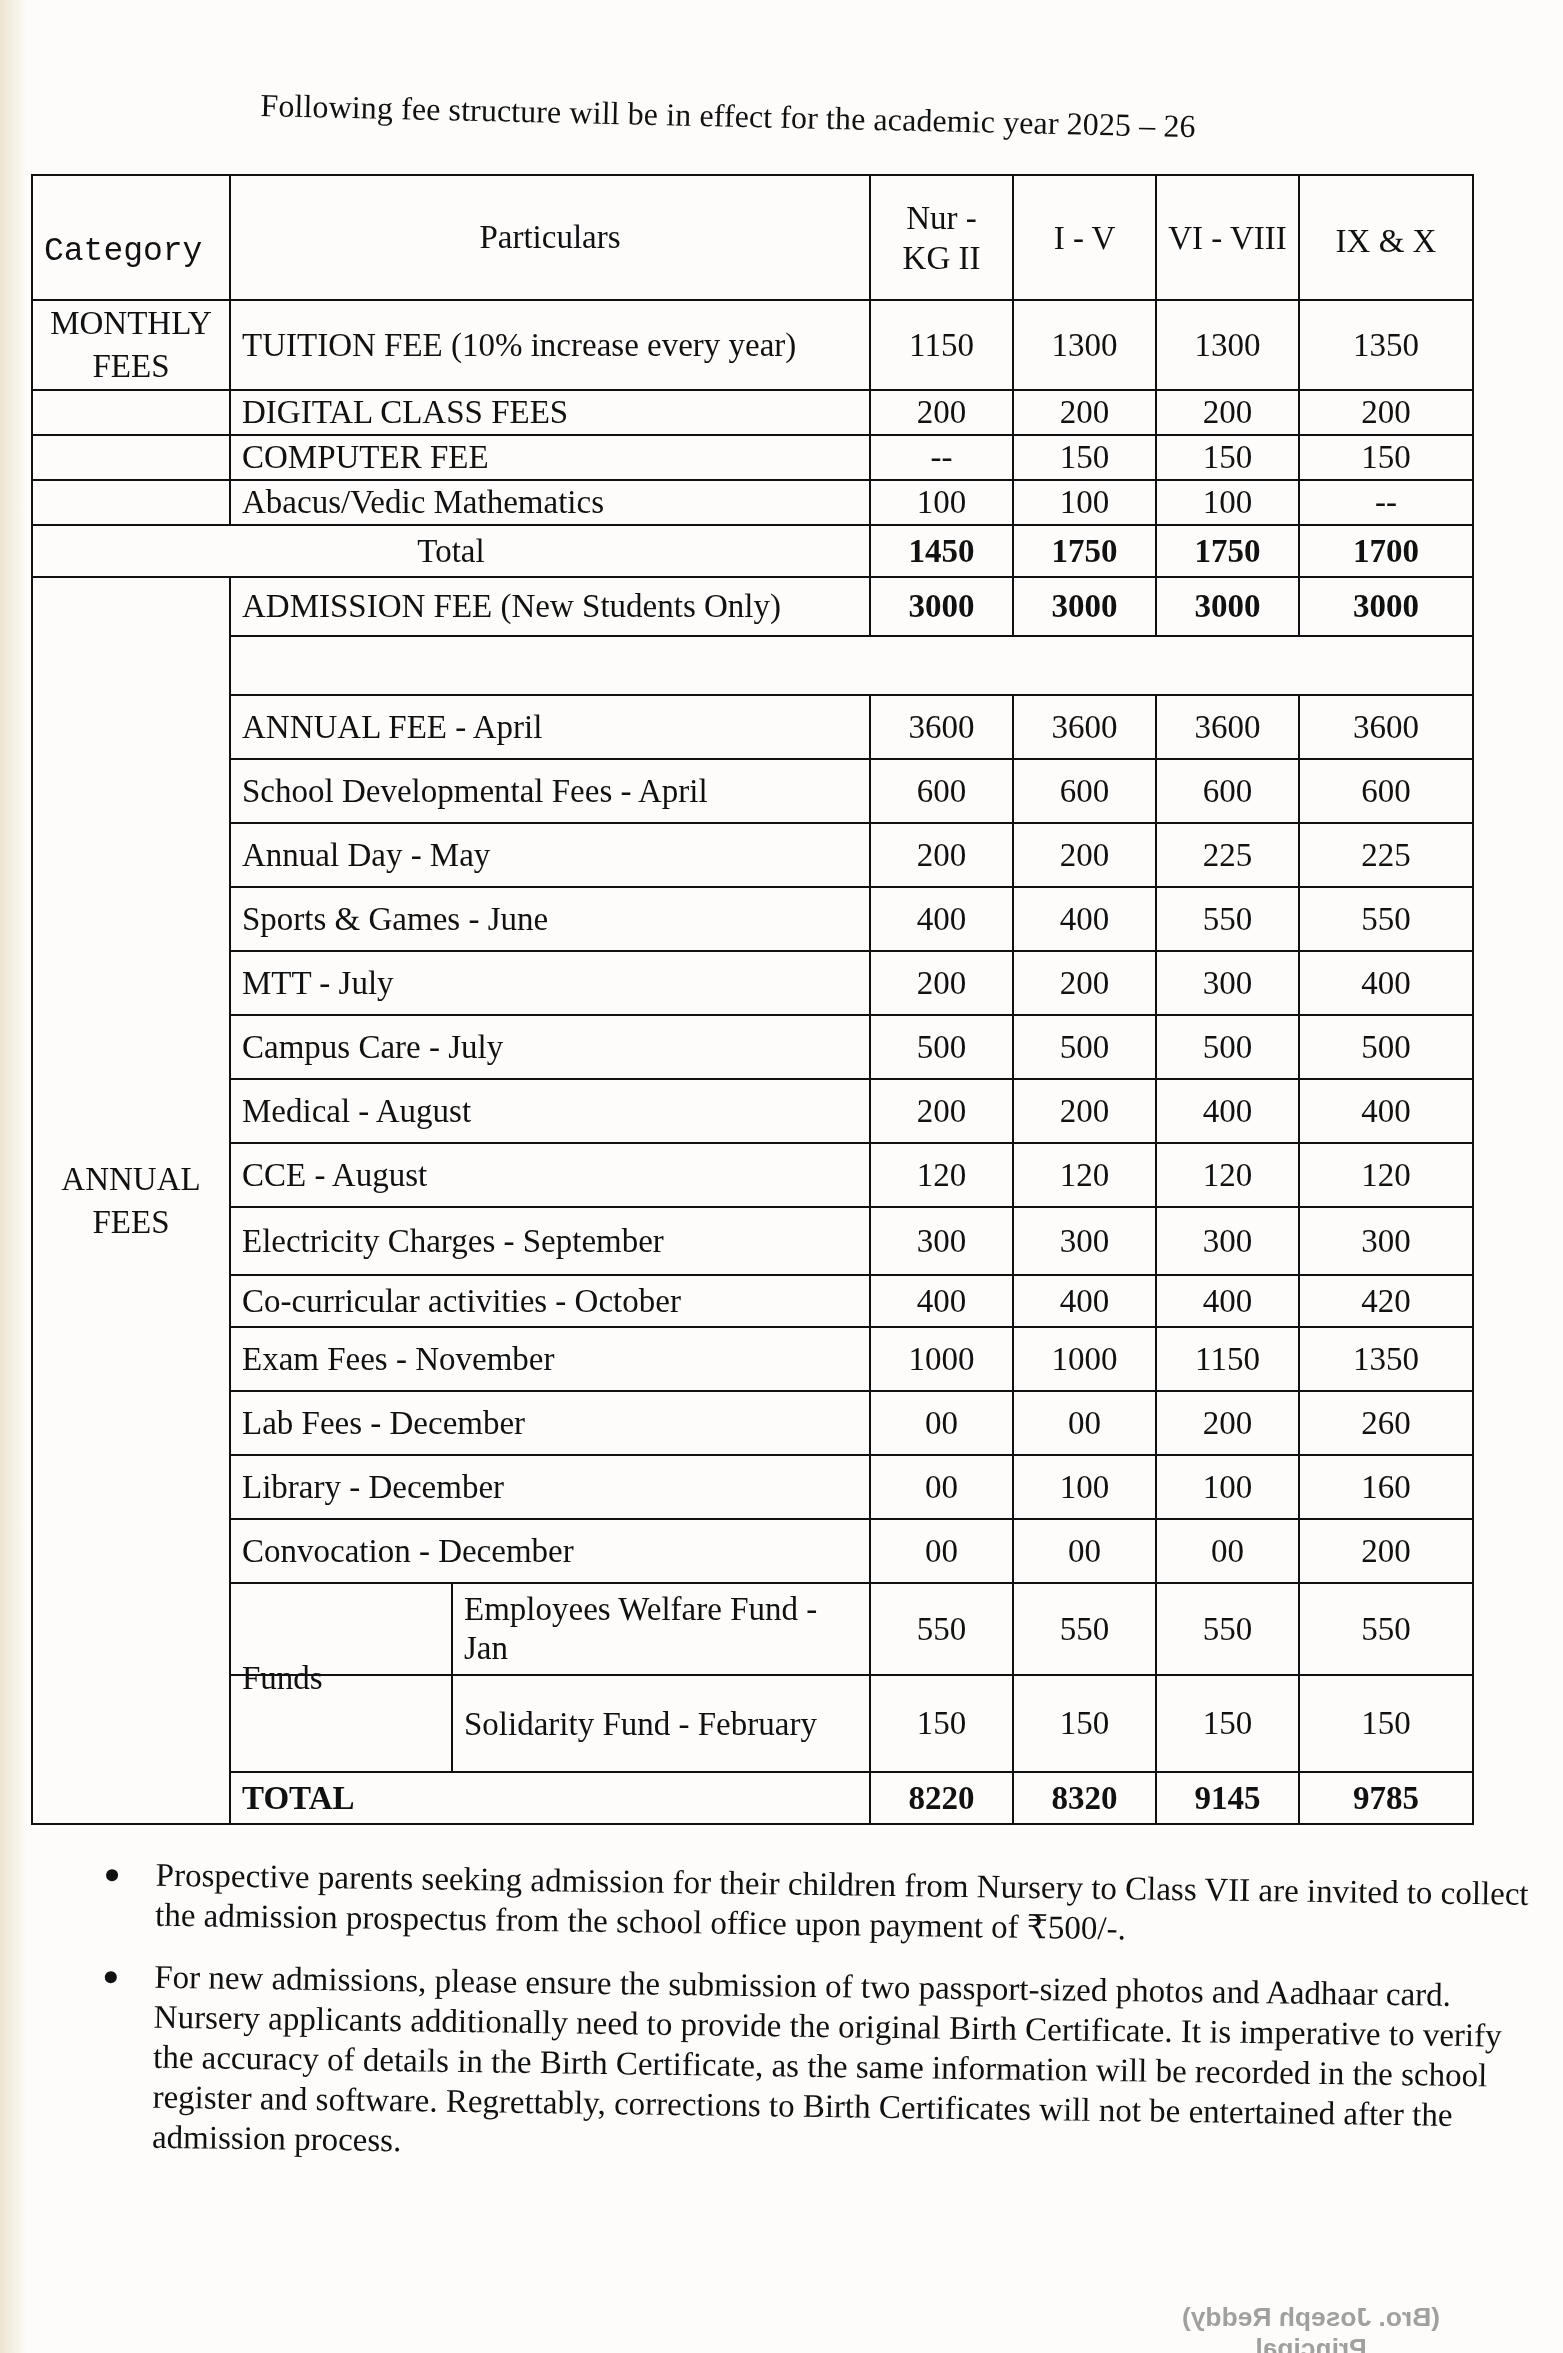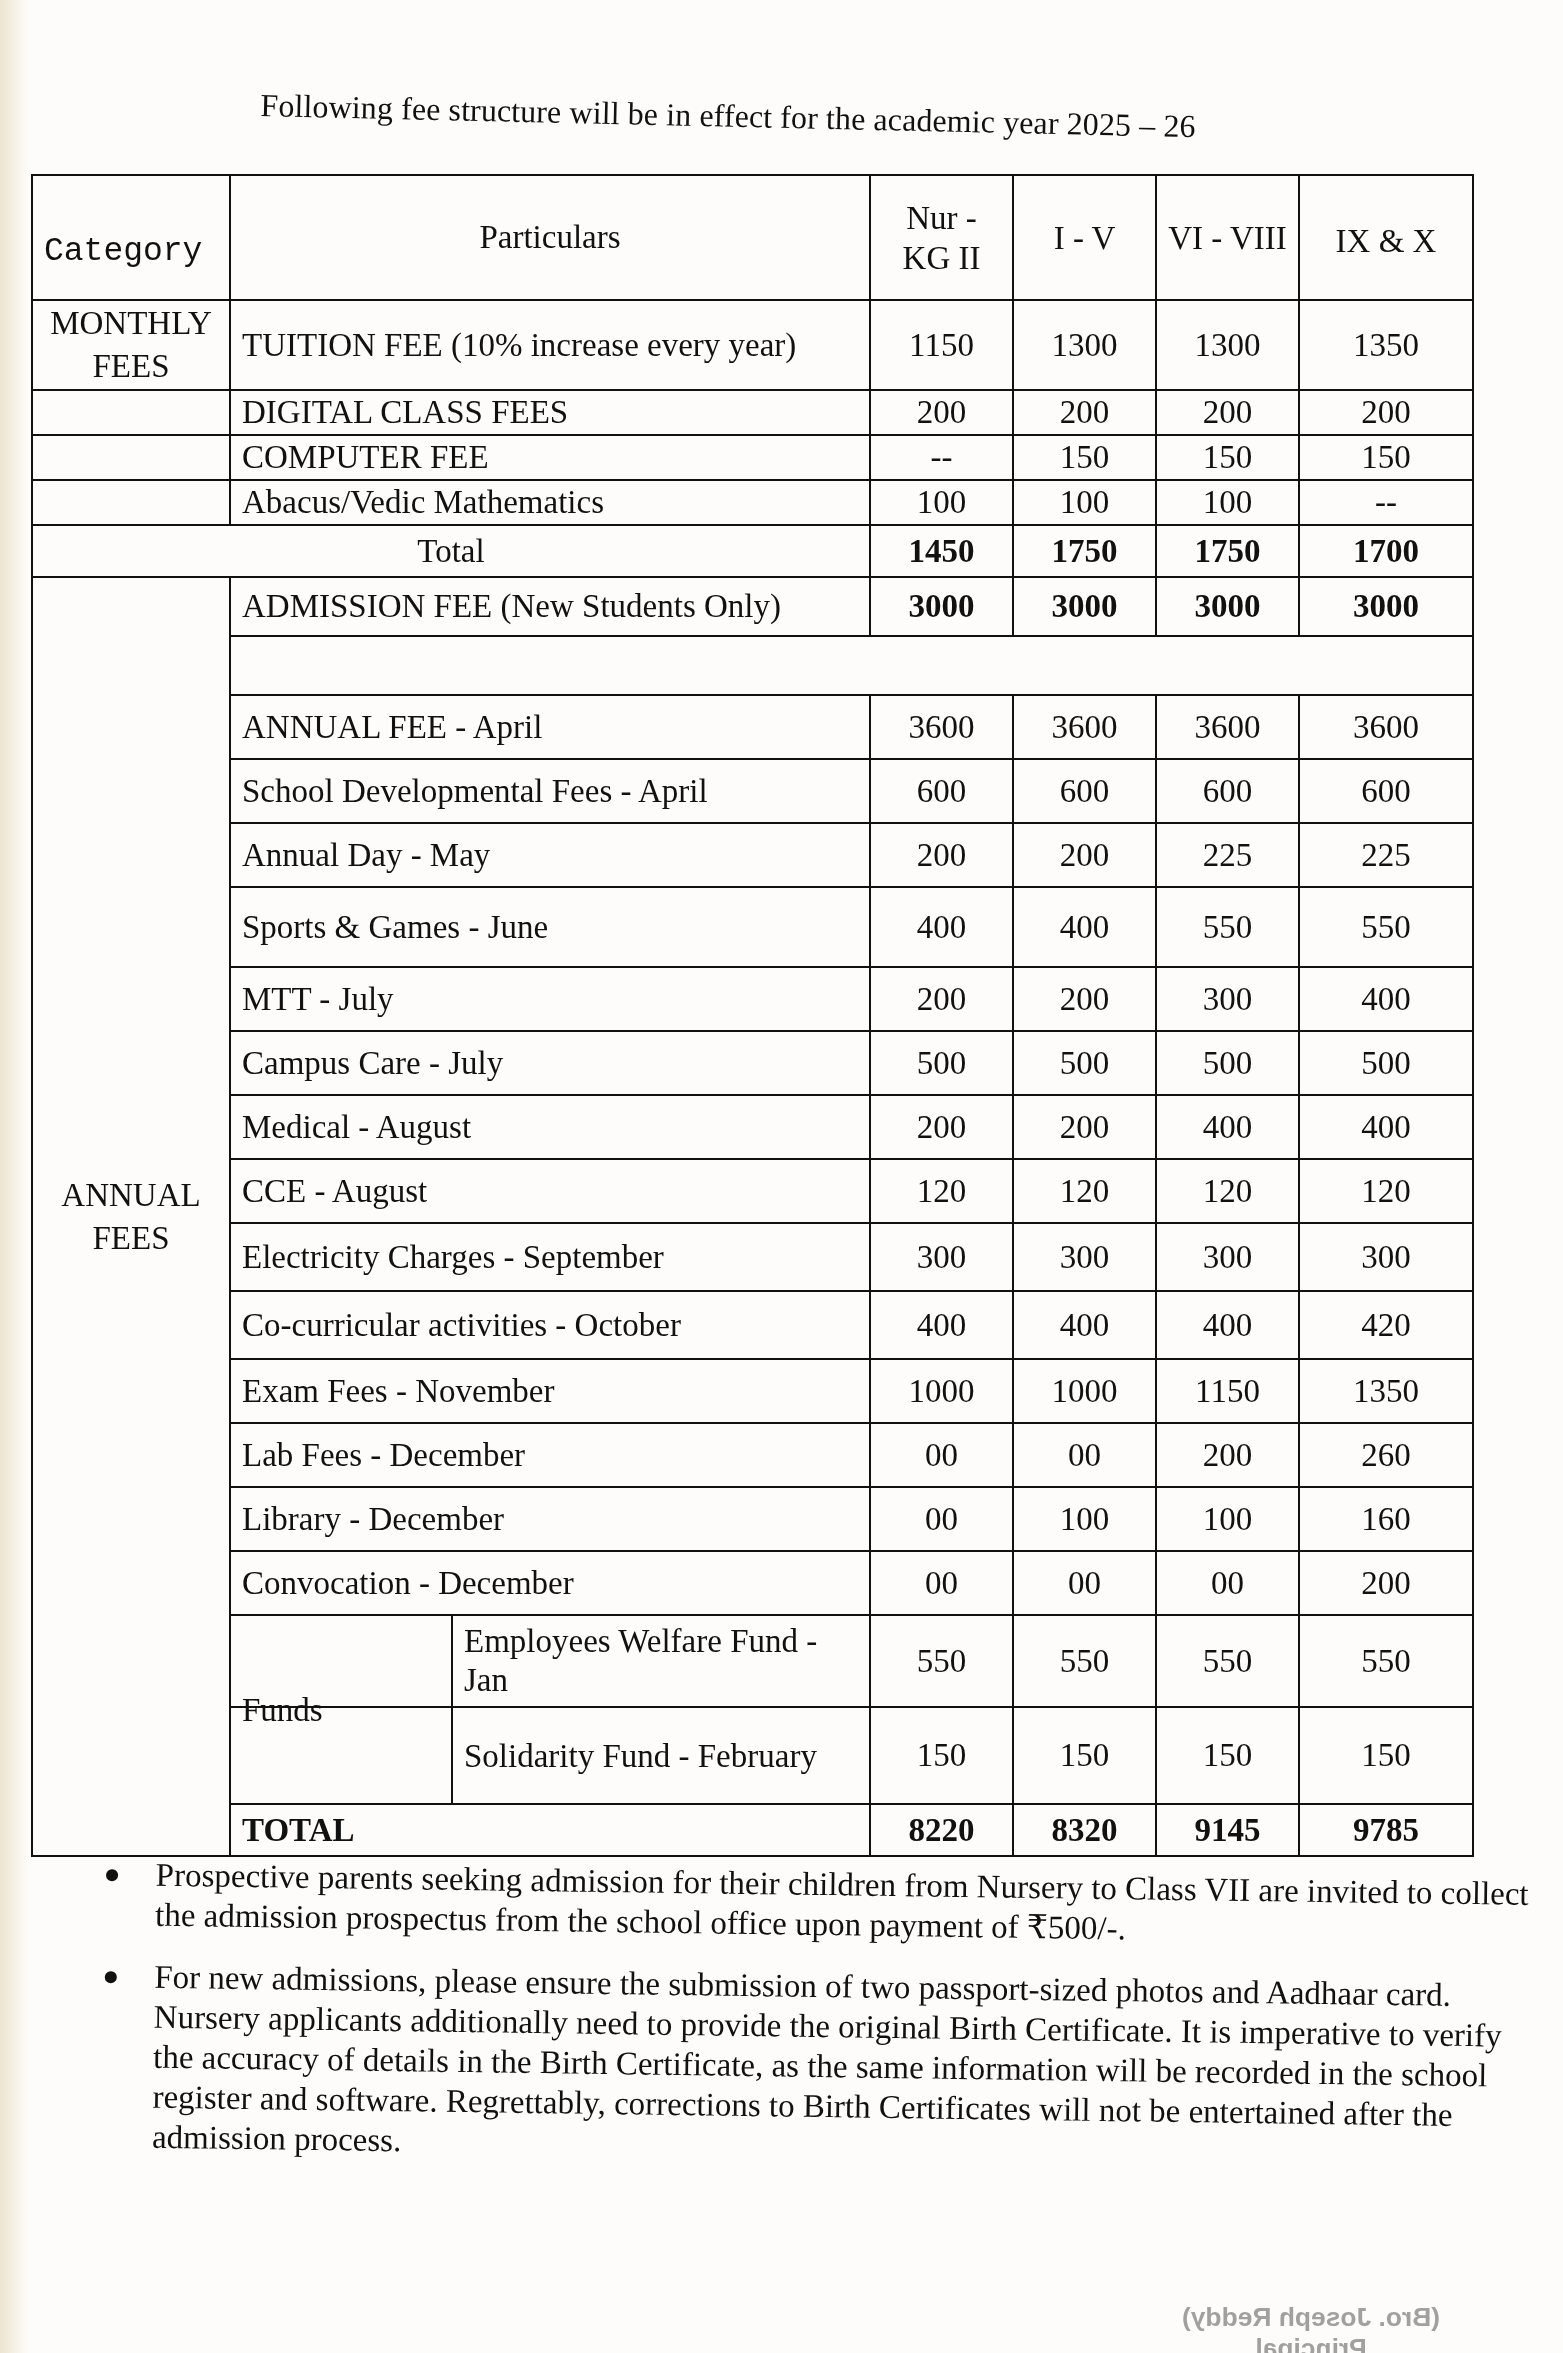--- a/index.html
+++ b/index.html
@@ -122,21 +122,21 @@
     <td class="num">600</td>
     <td class="num">600</td>
   </tr>
   <tr style="height:64px">
     <td class="part">Annual Day - May</td>
     <td class="num">200</td>
     <td class="num">200</td>
     <td class="num">225</td>
     <td class="num">225</td>
   </tr>
-  <tr style="height:80px">
+  <tr style="height:64px">
     <td class="part">Sports &amp; Games - June</td>
     <td class="num">400</td>
     <td class="num">400</td>
     <td class="num">550</td>
     <td class="num">550</td>
   </tr>
   <tr style="height:64px">
     <td class="part">MTT - July</td>
     <td class="num">200</td>
     <td class="num">200</td>
@@ -164,21 +164,21 @@
     <td class="num">120</td>
     <td class="num">120</td>
   </tr>
   <tr style="height:68px">
     <td class="part">Electricity Charges - September</td>
     <td class="num">300</td>
     <td class="num">300</td>
     <td class="num">300</td>
     <td class="num">300</td>
   </tr>
-  <tr style="height:68px">
+  <tr style="height:52px">
     <td class="part">Co-curricular activities - October</td>
     <td class="num">400</td>
     <td class="num">400</td>
     <td class="num">400</td>
     <td class="num">420</td>
   </tr>
   <tr style="height:64px">
     <td class="part">Exam Fees - November</td>
     <td class="num">1000</td>
     <td class="num">1000</td>

